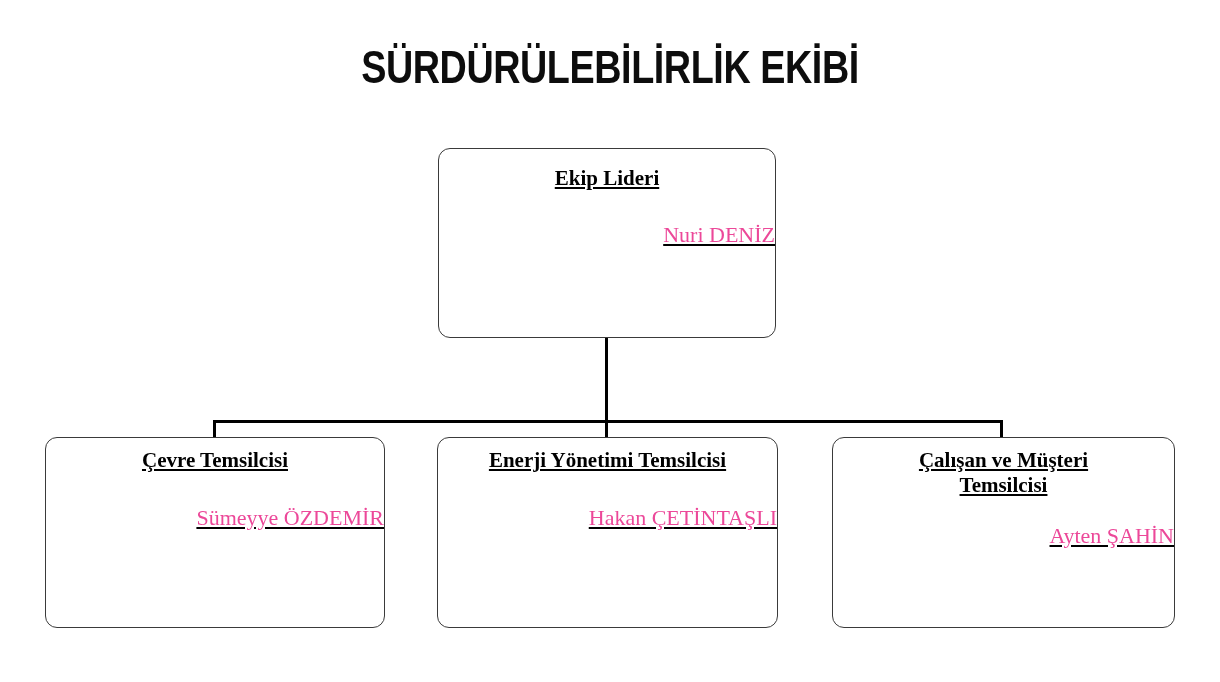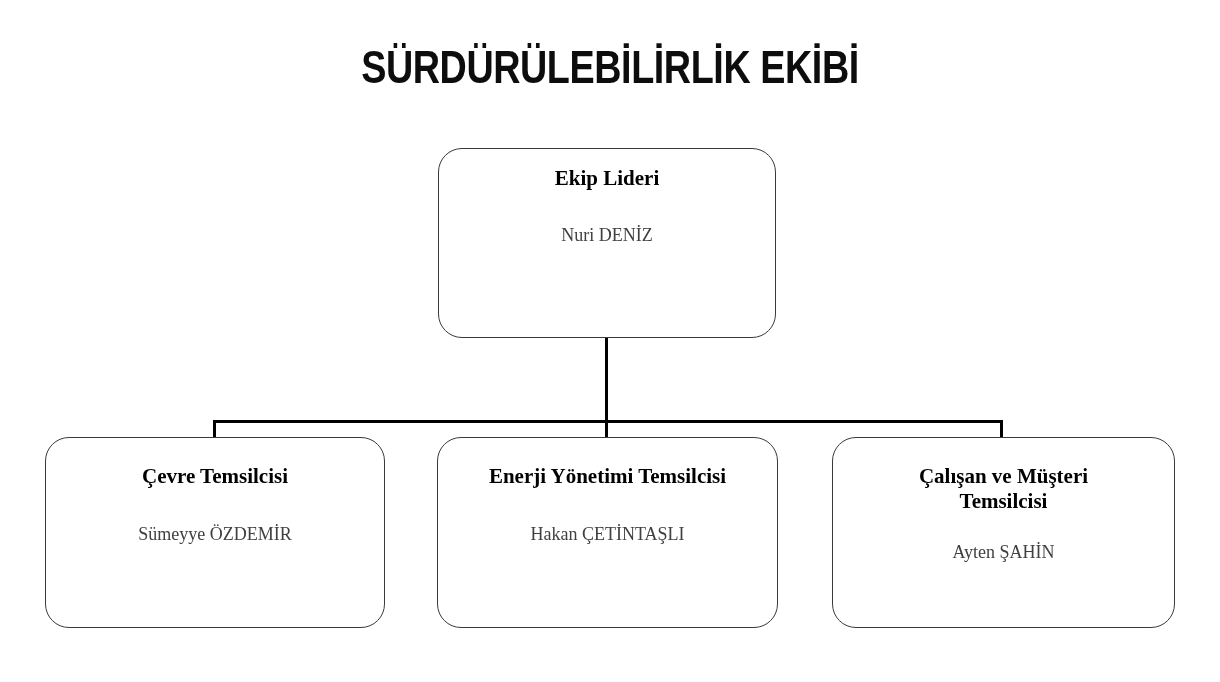--- a/index.html
+++ b/index.html
@@ -37,44 +37,46 @@
     transform-origin: 50% 50%;
     white-space: nowrap;
   }
 
   
   .node {
     position: absolute;
     box-sizing: border-box;
     background: #ffffff;
     border: 1.4px solid #3a3a3a;
-    border-radius: 24px;
+    border-radius: 12px;
     text-align: center;
     overflow: hidden;
+    text-decoration: underline;
   }
   .node-title {
     font-weight: 700;
     font-size: 21px;
     line-height: 25px;
     color: #000000;
     white-space: pre-line;
   }
   .node-name {
     font-weight: 400;
-    font-size: 18px;
+    font-size: 22px;
     line-height: 26px;
-    color: #404040;
+    color: #ec4899;
+    text-align: right;
   }
 
   .node-leader { left: 438px; top: 148px; width: 338px; height: 190px; }
   .node-leader .node-title { margin-top: 17px; }
   .node-leader .node-name  { margin-top: 31px; }
 
   .node-child { top: 437px; height: 191px; }
-  .node-child .node-title { margin-top: 26px; }
+  .node-child .node-title { margin-top: 10px; }
   .node-child .node-name  { margin-top: 32px; }
   .node-child.two-line .node-name { margin-top: 25px; }
 
   .node-env   { left: 45px;  width: 340px; }
   .node-energy{ left: 437px; width: 341px; }
   .node-cust  { left: 832px; width: 343px; }
 
   
   .conn {
     position: absolute;

